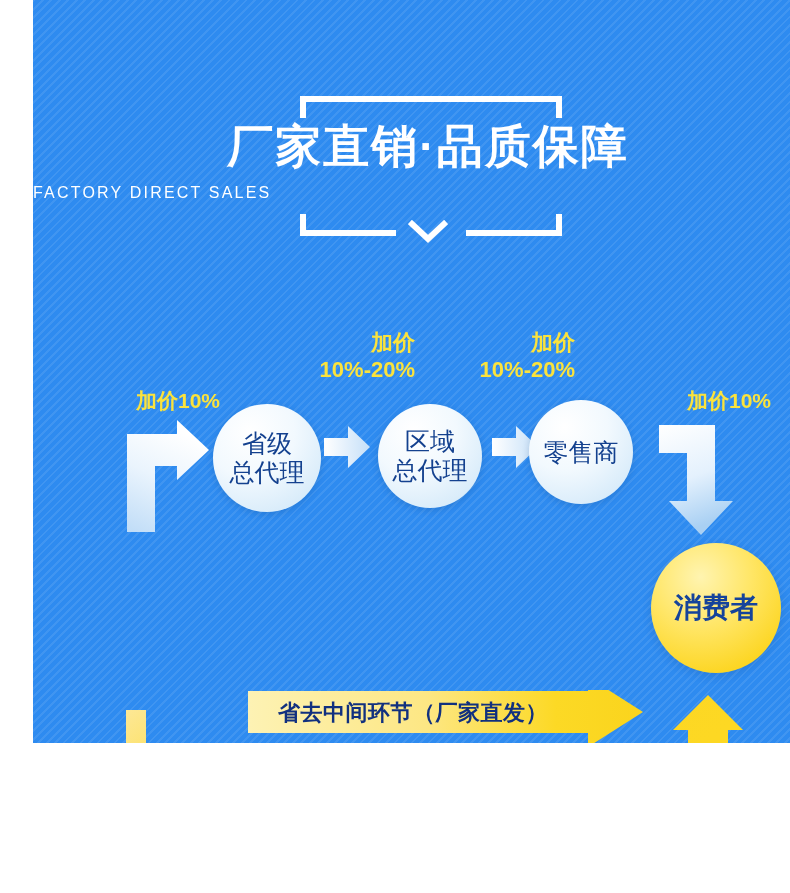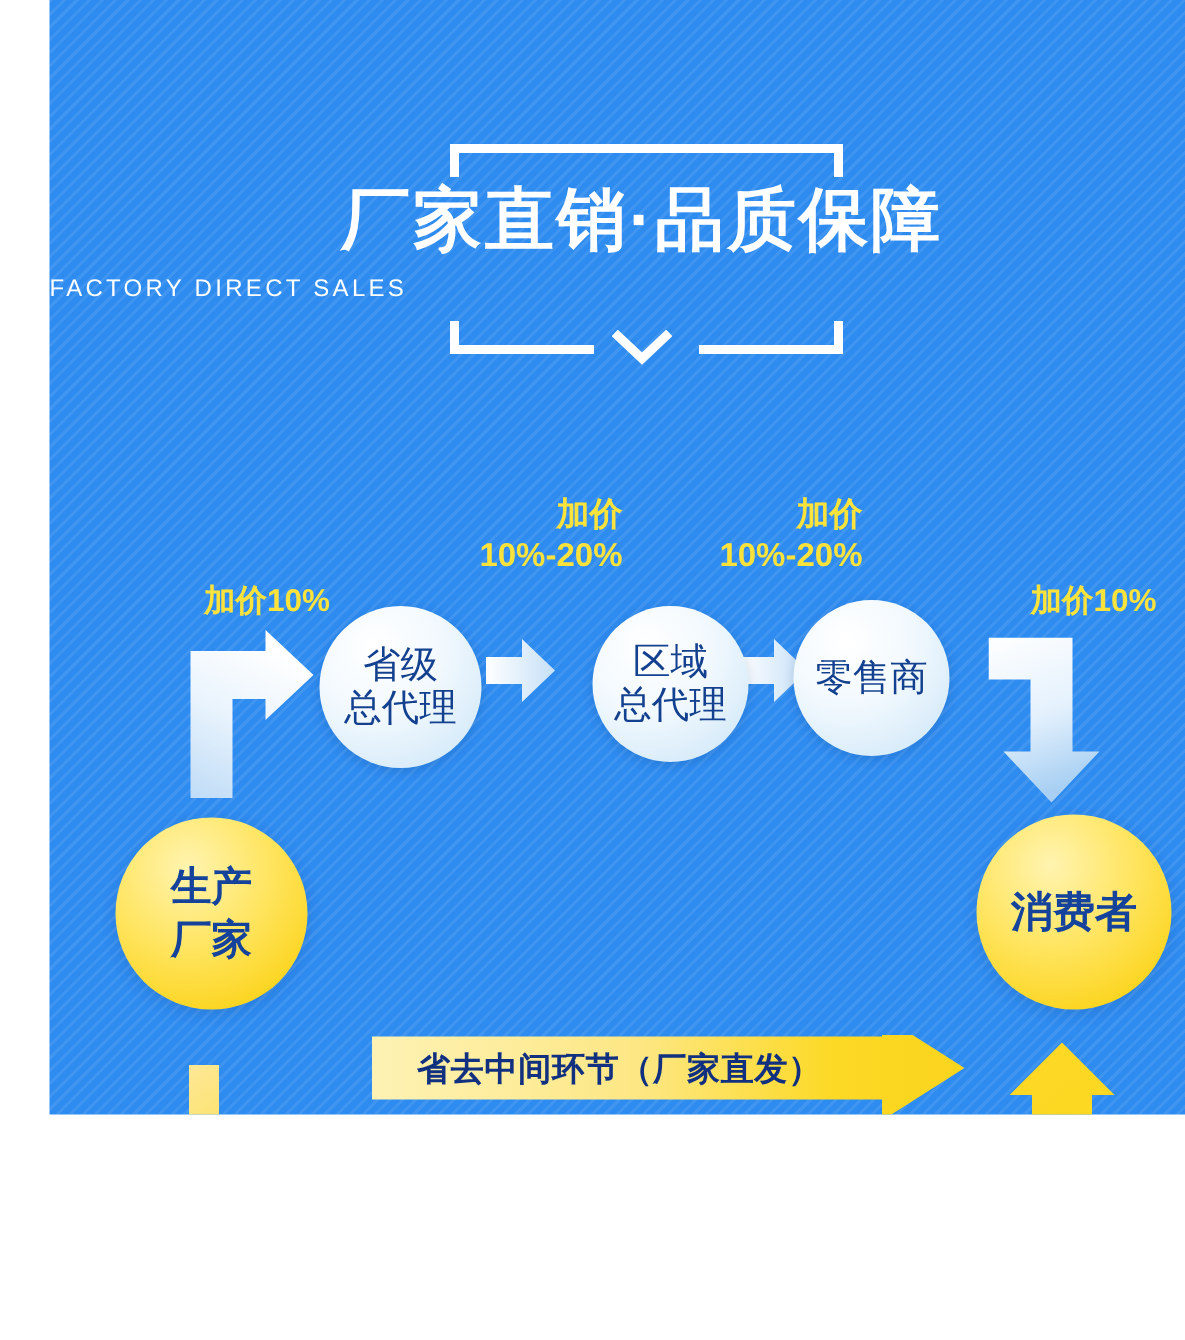--- a/index.html
+++ b/index.html
@@ -254,39 +254,33 @@
     <path d="M0,0 L56,0 L56,76 L74,76 L42,110 L10,76 L28,76 L28,28 L0,28 Z" fill="url(#gWhite3)"></path>
   </svg>
 
   <div class="chain-circle" style="left:180px; top:404px; width:108px; height:108px;">
     <div>
       <div>省级</div>
       <div>总代理</div>
     </div>
   </div>
 
-  <div class="chain-circle" style="left:362px; top:404px; width:104px; height:104px;">
+  <div class="chain-circle" style="left:345px; top:404px; width:104px; height:104px;">
     <div>
       <div>区域</div>
       <div>总代理</div>
     </div>
   </div>
 
   <div class="chain-circle" style="left:496px; top:400px; width:104px; height:104px;">
     <div>
       <div>零售商</div>
     </div>
   </div>
 
-  <div class="yellow-circle" id="producer-circle">
-    <div>
-      <div>生产</div>
-      <div>厂家</div>
-    </div>
-  </div>
 
   <div class="yellow-circle" id="consumer-circle">
     <div>消费者</div>
   </div>
 
   <svg id="bottom-path" viewBox="0 0 790 140">
     <defs>
       <linearGradient id="gYellowU" x1="0" y1="0" x2="1" y2="0.2">
         <stop offset="0%" stop-color="#fde9a0"></stop>
         <stop offset="22%" stop-color="#fcdf56"></stop>

